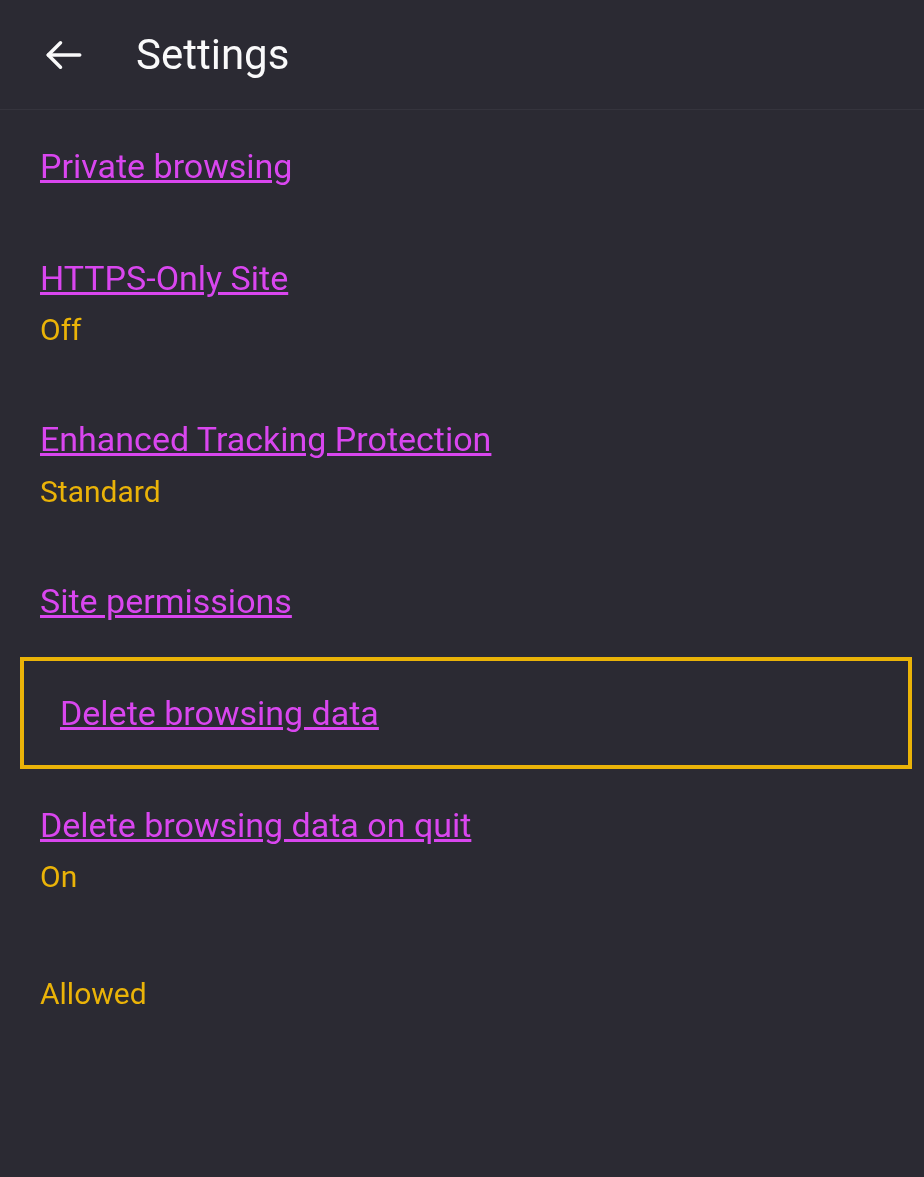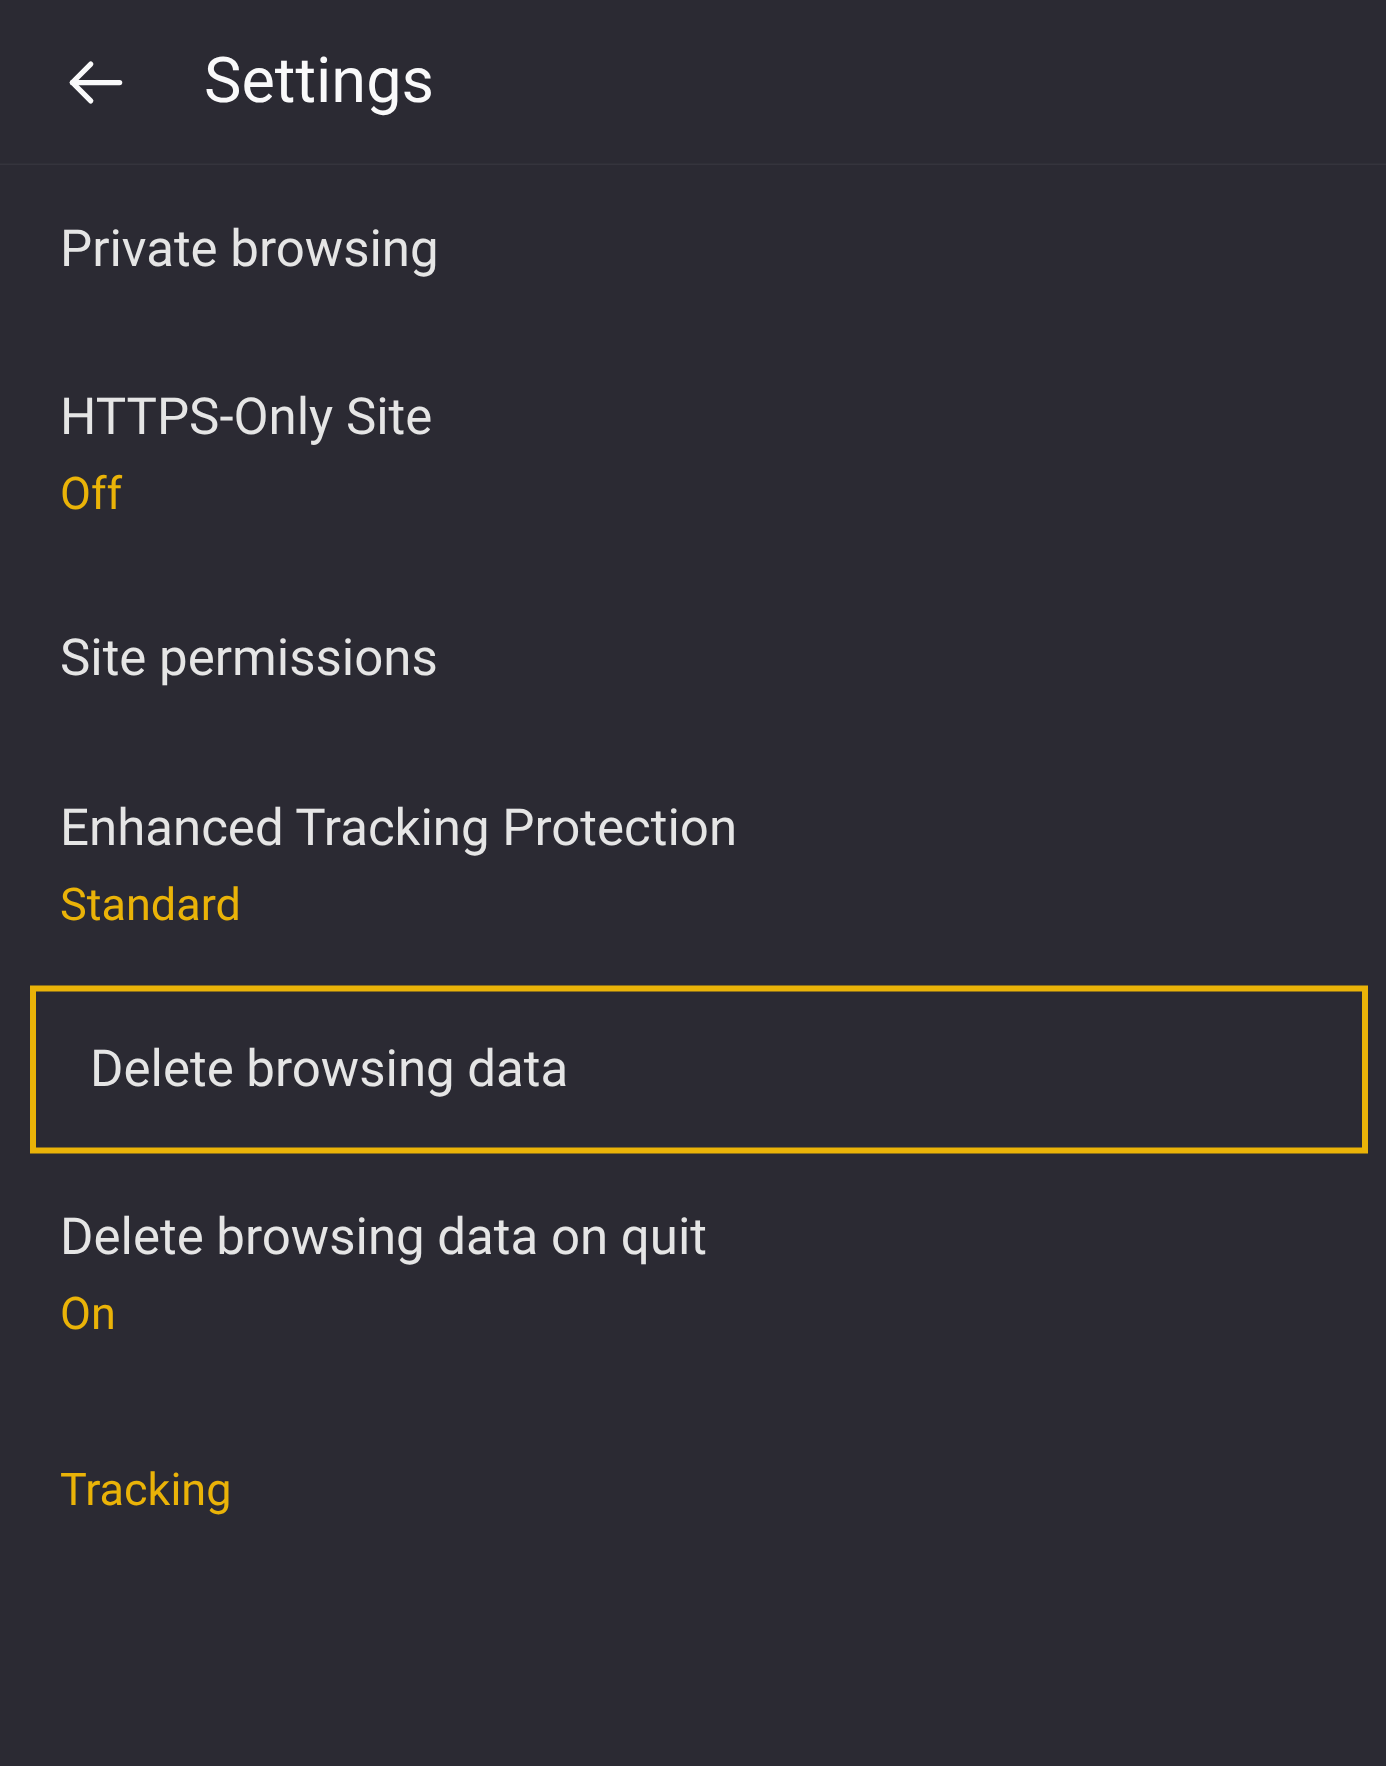--- a/index.html
+++ b/index.html
@@ -48,22 +48,23 @@
       cursor: pointer;
     }
     .settings-item.highlighted {
       border: 4px solid #eab308;
       padding: 30px 36px;
       margin: 0 12px 0 20px;
     }
     .item-title {
       font-size: 34px;
       font-weight: 400;
-      color: #e5e5e5;
+      color: #d946ef;
       line-height: 1.3;
+      text-decoration: underline;
     }
     .item-subtitle {
       font-size: 30px;
       font-weight: 400;
       color: #eab308;
       margin-top: 10px;
       line-height: 1.3;
     }
   </style>
 </head>
@@ -84,34 +85,34 @@
   <div class="settings-item">
     <div class="item-title">Private browsing</div>
   </div>
 
   <div class="settings-item">
     <div class="item-title">HTTPS-Only Site</div>
     <div class="item-subtitle">Off</div>
   </div>
 
   <div class="settings-item">
-    <div class="item-title">Site permissions</div>
+    <div class="item-title">Enhanced Tracking Protection</div>
+    <div class="item-subtitle">Standard</div>
   </div>
 
   <div class="settings-item">
-    <div class="item-title">Enhanced Tracking Protection</div>
-    <div class="item-subtitle">Standard</div>
+    <div class="item-title">Site permissions</div>
   </div>
 
   <div class="settings-item highlighted">
     <div class="item-title">Delete browsing data</div>
   </div>
 
   <div class="settings-item">
     <div class="item-title">Delete browsing data on quit</div>
     <div class="item-subtitle">On</div>
   </div>
 
   <div class="settings-item">
-    <div class="item-subtitle">Tracking</div>
+    <div class="item-subtitle">Allowed</div>
   </div>
 
 </div>
 
 </body></html>

